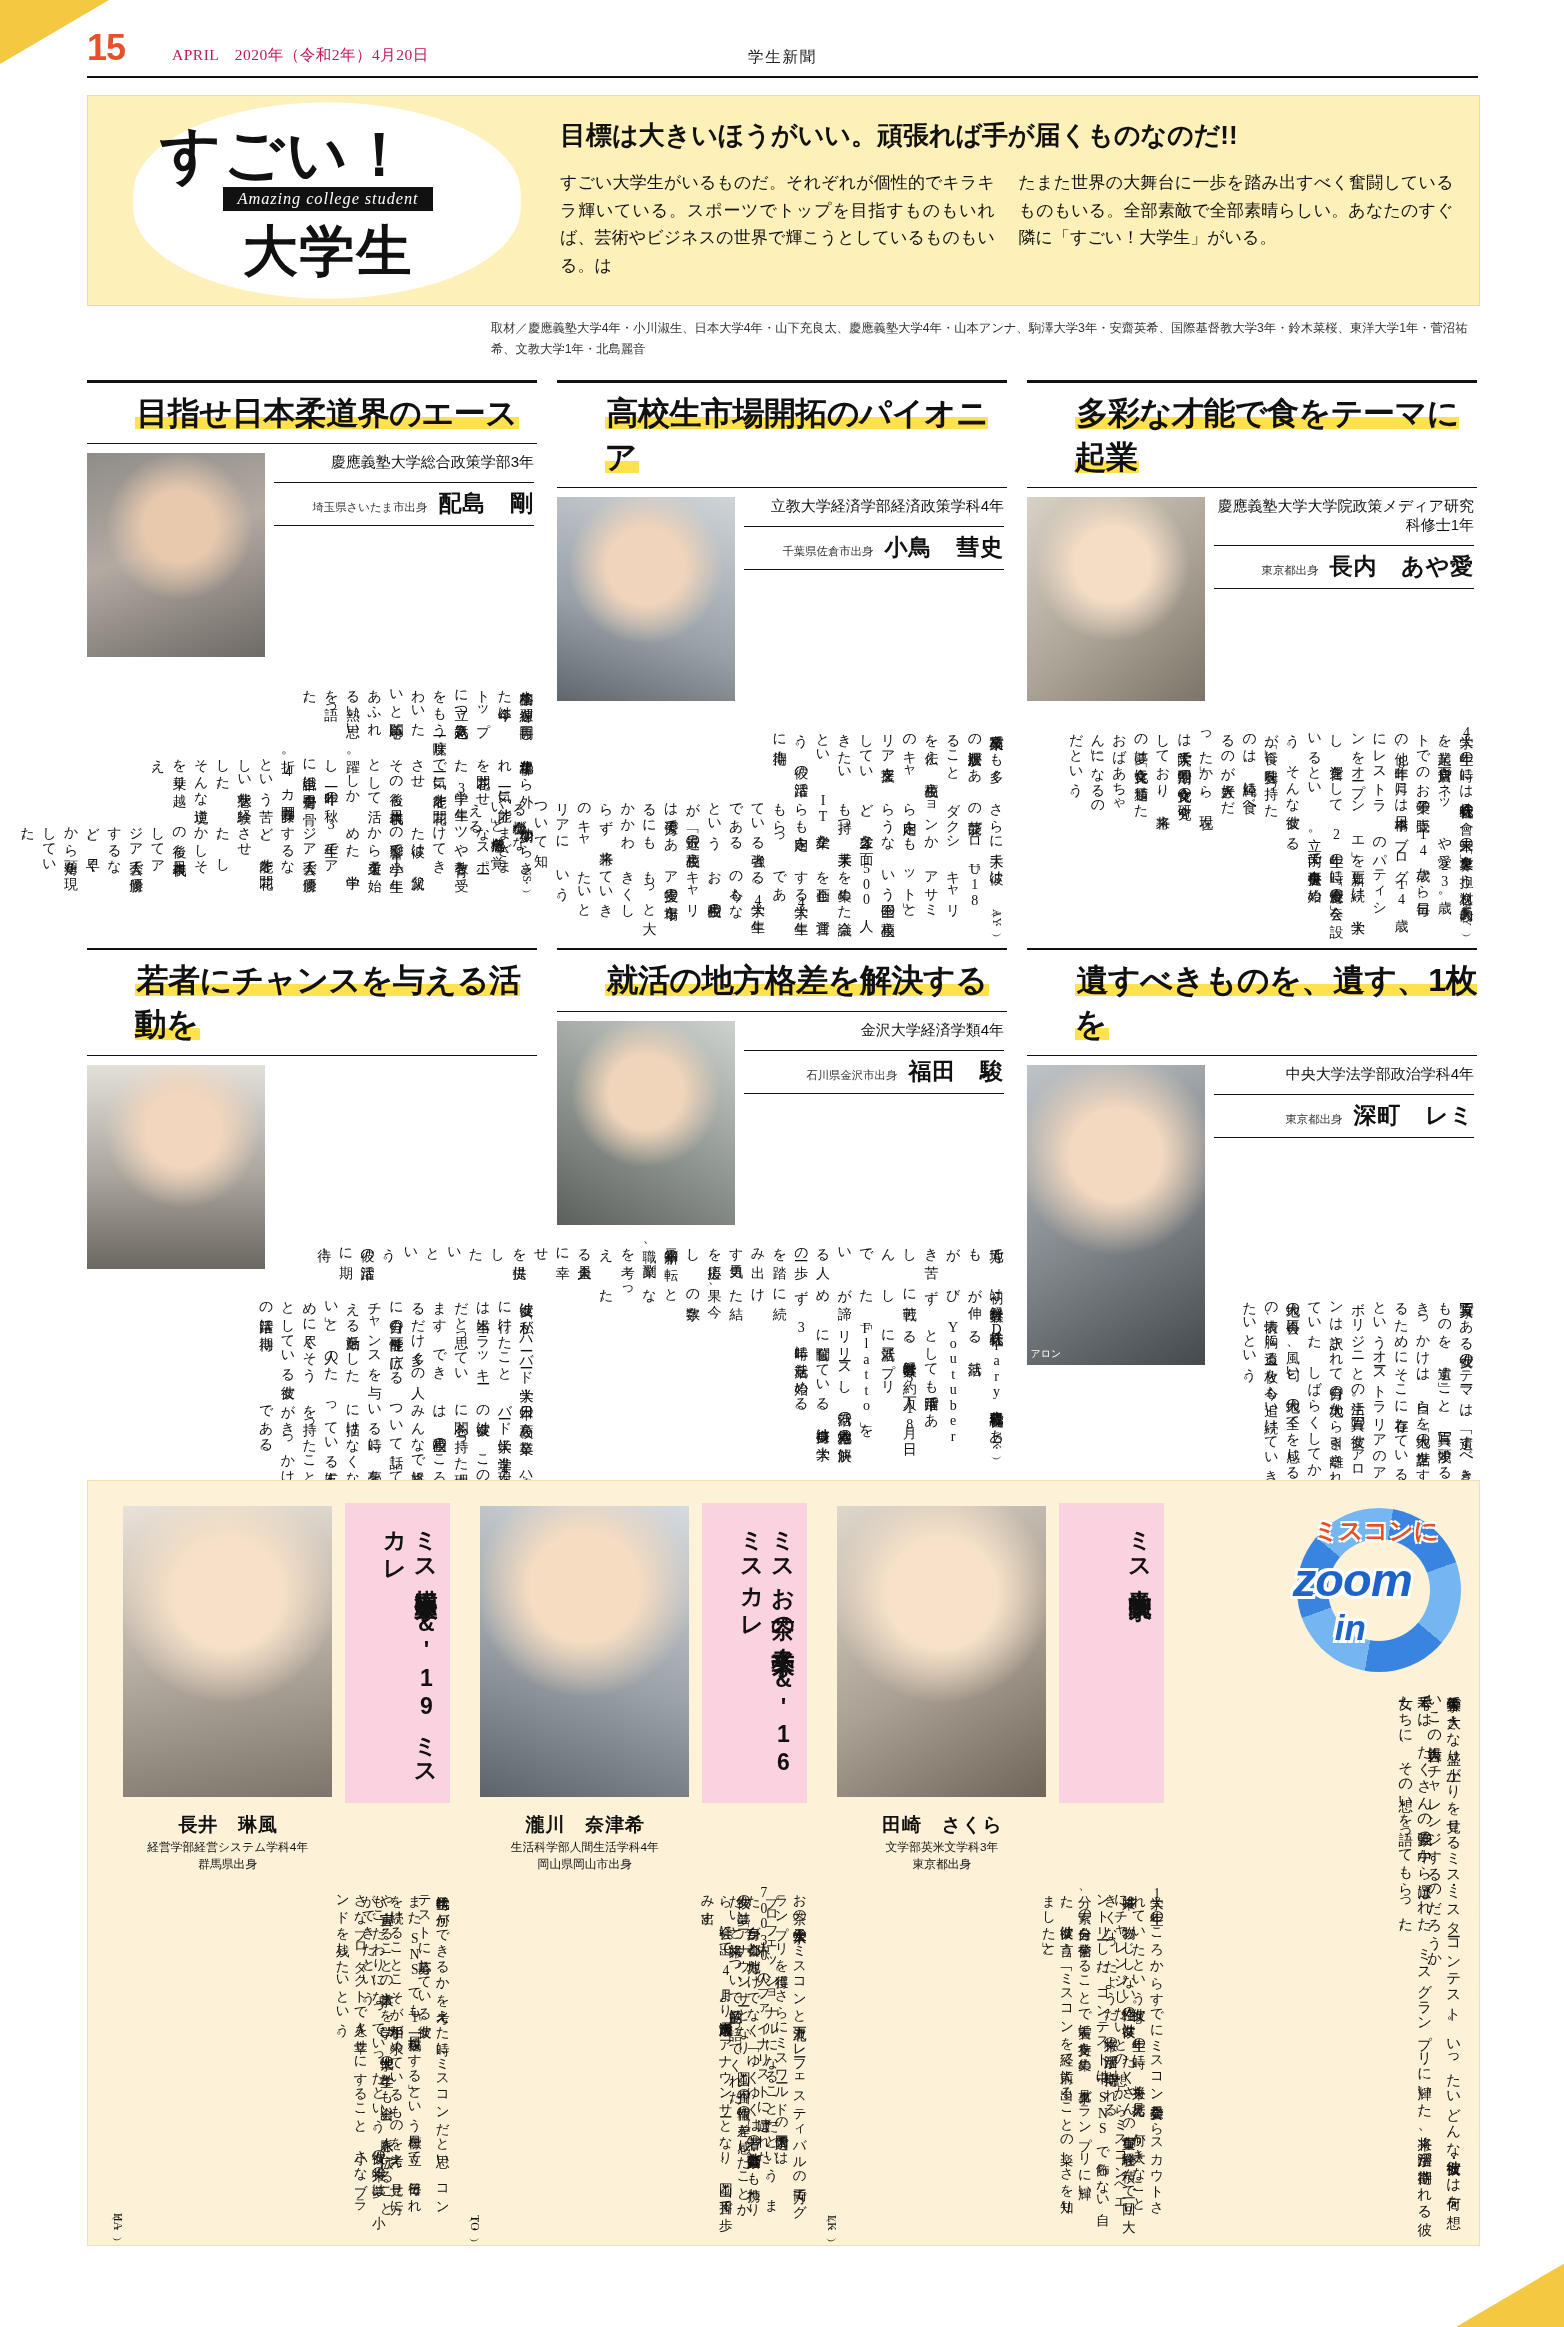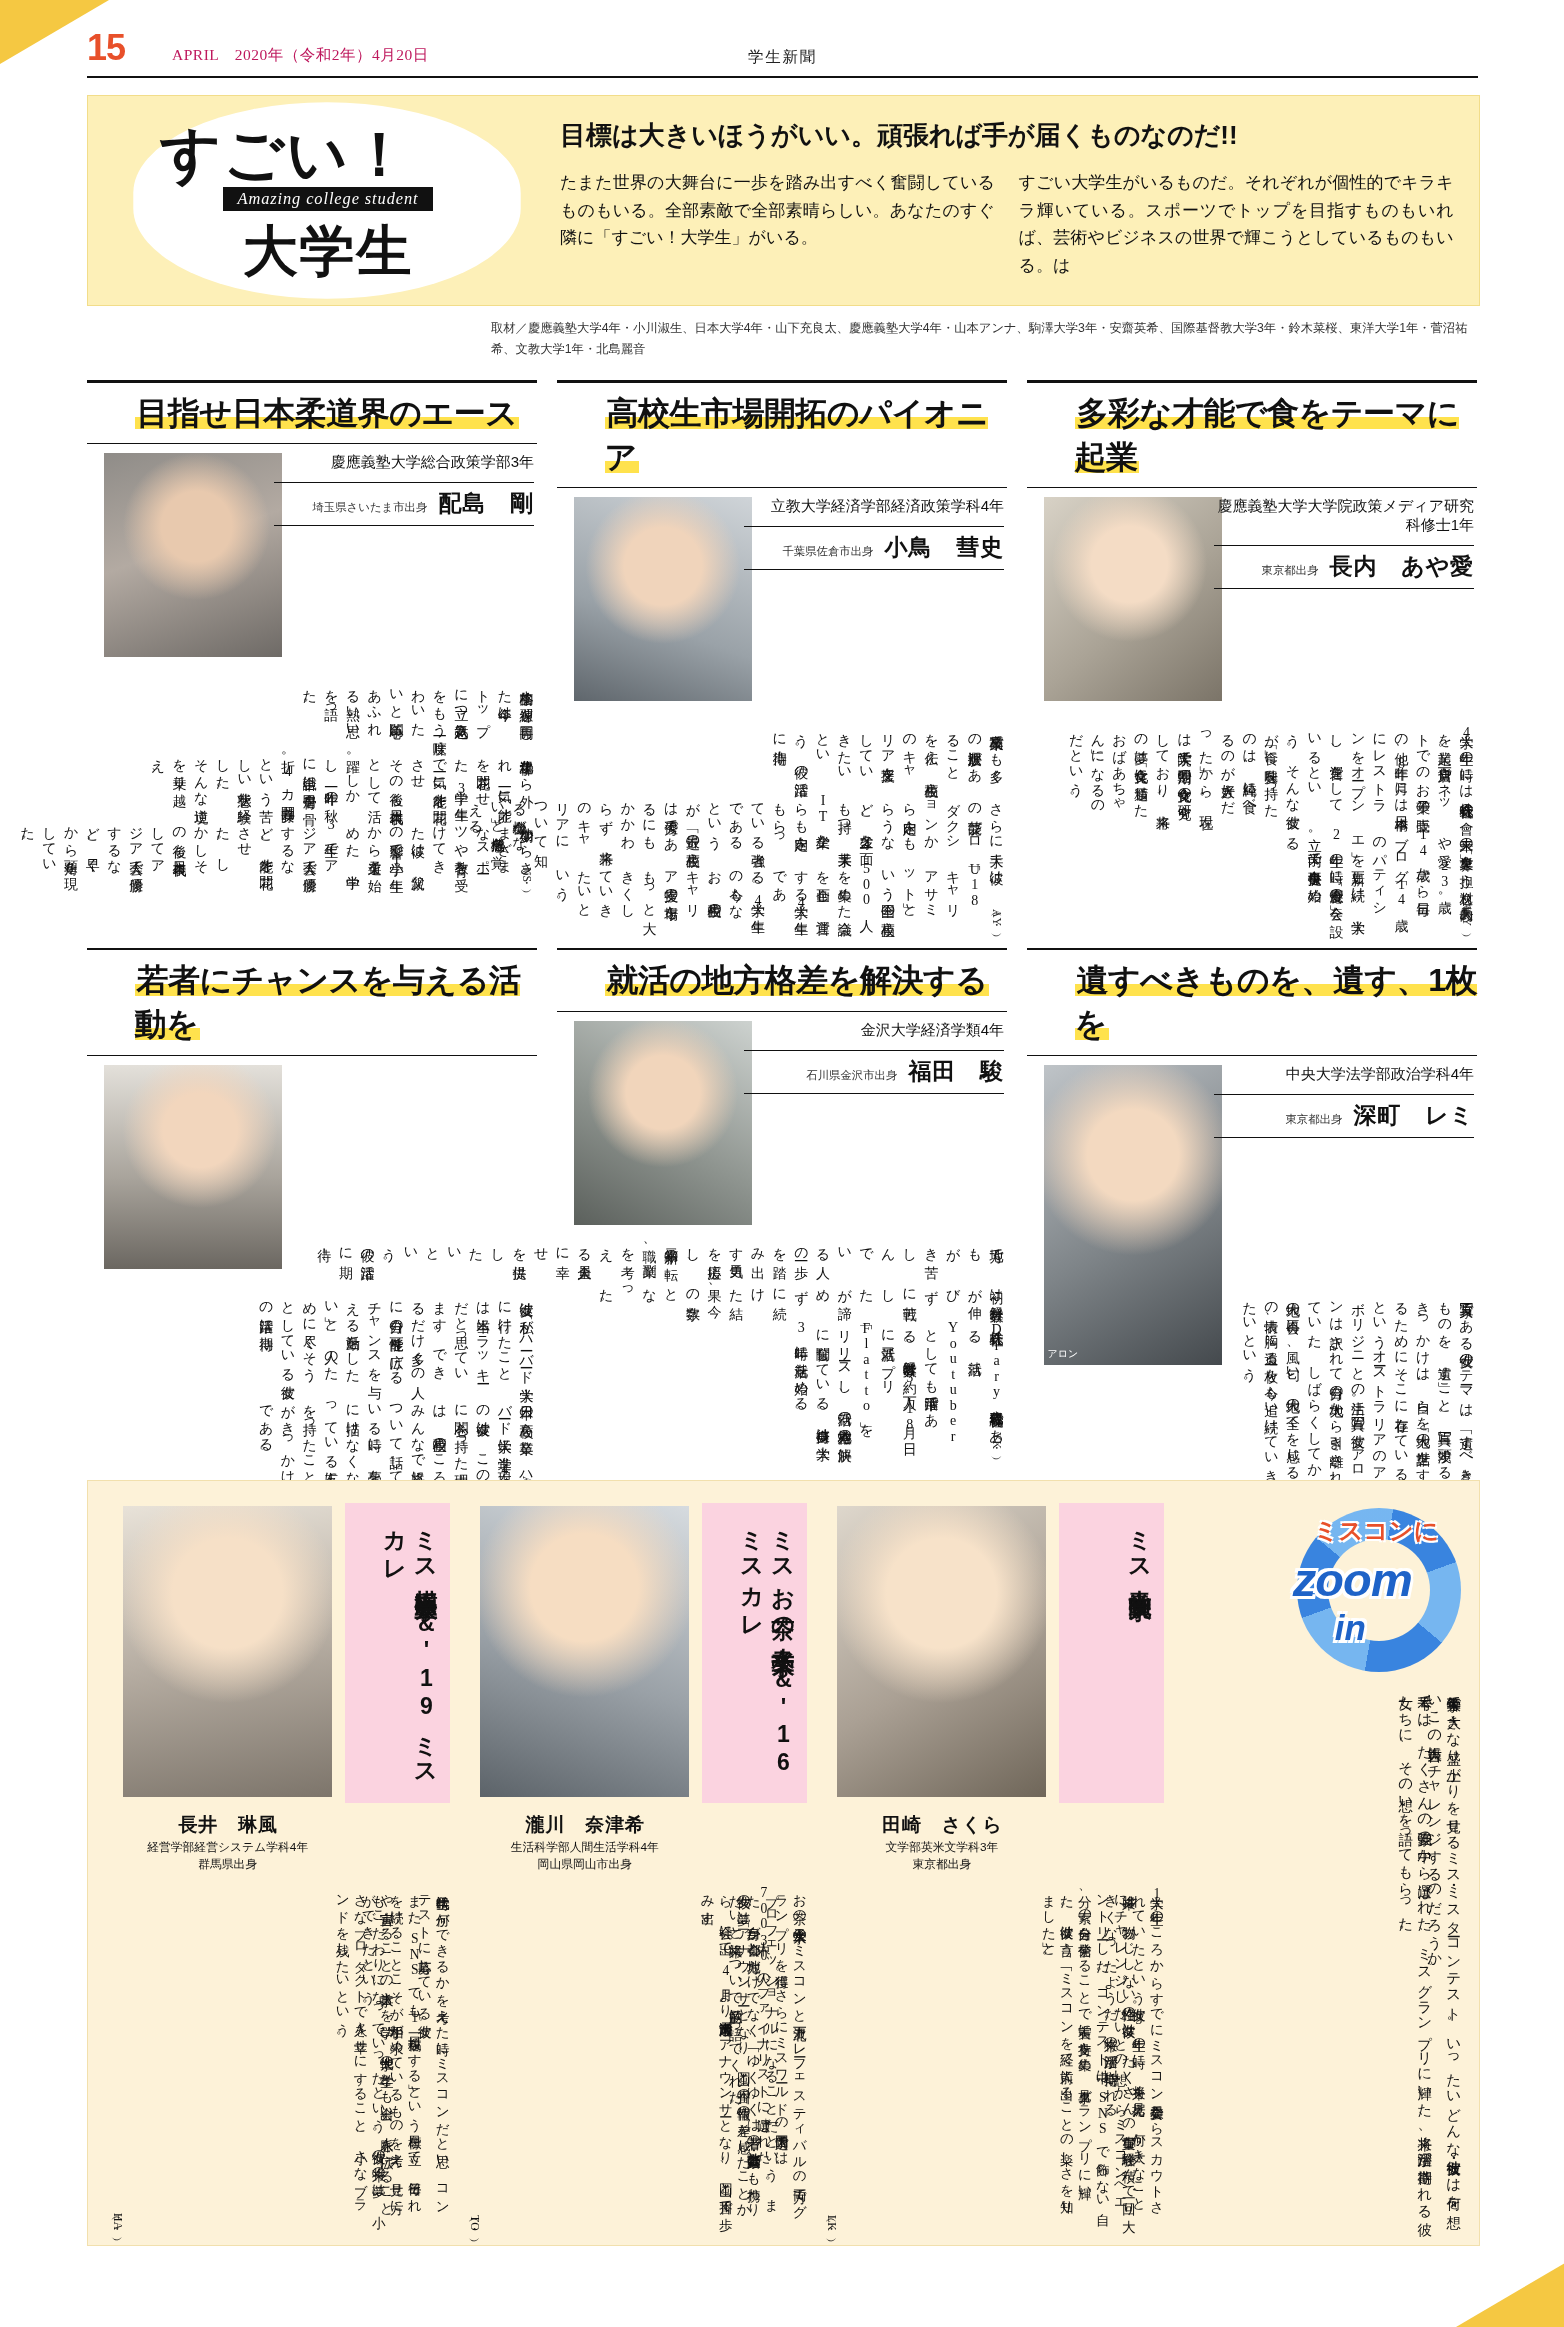--- a/index.html
+++ b/index.html
@@ -104,21 +104,21 @@
     margin-left:44px;
   }
   .card-title .hl{
     background:linear-gradient(transparent 62%, #ffe24d 62%, #ffe24d 94%, transparent 94%);
     padding:0 1.8px;
   }
   .card-rule-thin{ height:0.9px; background:#111; margin-bottom:9px; }
   .card-body{ position:relative; height:427px; }
   .photo{
     position:absolute; left:0; top:0; width:178px; height:178px;
-    background:#000000; overflow:hidden;margin-left:17px;
+    background:#000000; overflow:hidden;
   }
   .photo.tall{ height:204px; }
   .photo-fill{
     position:absolute; inset:0;
     background:
       radial-gradient(circle at 52% 36%, #e8c9ae 0 22%, rgba(232,201,174,0) 46%),
       linear-gradient(160deg,#8f8c88 0%, #b3aaa2 45%, #6e6a66 100%);
   }
   .photo-fill.v2{
     background:
@@ -301,22 +301,22 @@
   <div class="masthead-paper">学生新聞</div>
   <div class="rule-top"></div>
 
   <div class="banner"></div>
   <div class="banner-logo"></div>
   <div class="logo-line1">すごい！</div>
   <div class="logo-sub"><span>Amazing college student</span></div>
   <div class="logo-line2">大学生</div>
   <div class="banner-head">目標は大きいほうがいい。頑張れば手が届くものなのだ!!</div>
   <div class="banner-cols">
+    <p>すごい大学生がいるものだ。それぞれが個性的でキラキラ輝いている。スポーツでトップを目指すものもいれば、芸術やビジネスの世界で輝こうとしているものもいる。は</p>
     <p>たまた世界の大舞台に一歩を踏み出すべく奮闘しているものもいる。全部素敵で全部素晴らしい。あなたのすぐ隣に「すごい！大学生」がいる。</p>
-    <p>すごい大学生がいるものだ。それぞれが個性的でキラキラ輝いている。スポーツでトップを目指すものもいれば、芸術やビジネスの世界で輝こうとしているものもいる。は</p>
   </div>
   <div class="credits">取材／慶應義塾大学4年・小川淑生、日本大学4年・山下充良太、慶應義塾大学4年・山本アンナ、駒澤大学3年・安齋英希、国際基督教大学3年・鈴木菜桜、東洋大学1年・菅沼祐希、文教大学1年・北島麗音</div>
 
   <div class="grid">
 
     <div class="row">
 
       <div class="card">
         <div class="card-rule"></div>
         <div class="card-title"><span class="hl">目指せ日本柔道界のエース</span></div>

